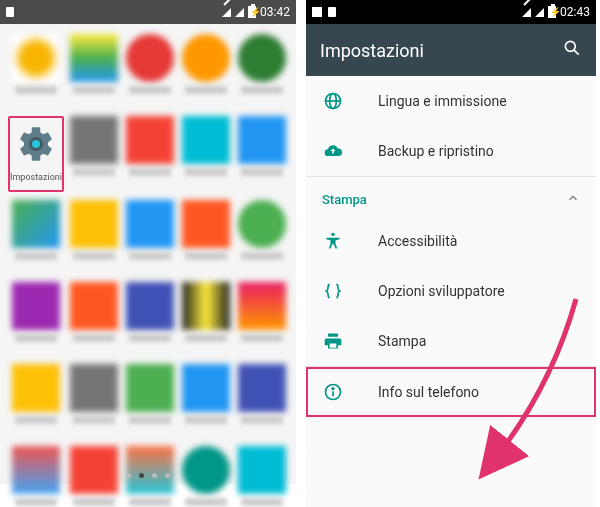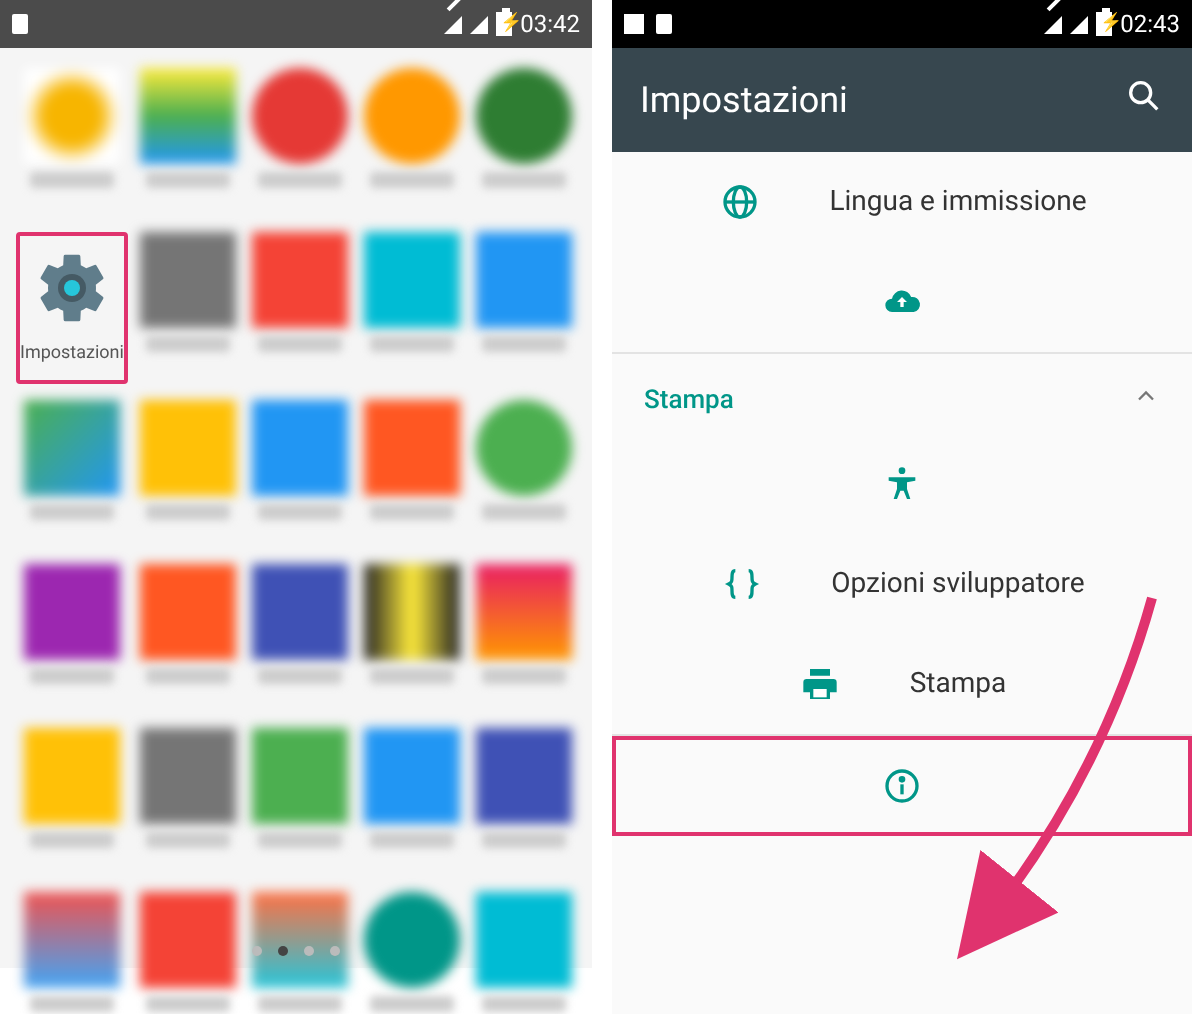--- a/index.html
+++ b/index.html
@@ -109,21 +109,21 @@
   .c21{background:#00bcd4;}
   .c22{background:#4caf50;}
 
   
   .appbar{
     height:52px;background:#37474f;color:#fff;display:flex;align-items:center;padding:0 14px;font-size:18px;
   }
   .appbar .srch{margin-left:auto;}
   .list{background:#fafafa;height:431px;position:relative;}
   .row{
-    display:flex;align-items:center;padding:14px 16px;gap:34px;font-size:14px;color:#333;justify-content:center;
+    display:flex;align-items:center;padding:14px 16px;gap:34px;font-size:14px;color:#333;
   }
   .row .ico{width:22px;height:22px;display:flex;align-items:center;justify-content:center;}
   .row.section{color:#009688;font-weight:500;font-size:13px;padding:14px 16px 8px;}
   .row.section .chev{margin-left:auto;color:#777;}
   .divider{height:1px;background:#e3e3e3;margin:0;}
   .row.hl{outline:2px solid #e0336e;outline-offset:-2px;}
   .teal{color:#009688;}
   
   .arrow-svg{position:absolute;pointer-events:none;}
 </style>
@@ -381,37 +381,39 @@
       </span>
       <span>Lingua e immissione</span>
     </div>
     <div class="row">
       <span class="ico teal">
         <svg width="20" height="20" viewBox="0 0 24 24" fill="#009688">
             <path d="M19 18H6a4 4 0 010-8 6 6 0 0111.5-1A4.5 4.5 0 0119 18z"></path>
             <path fill="#fff" d="M12 9l-3 3h2v3h2v-3h2z"></path>
           </svg>
       </span>
+      <span>Backup e ripristino</span>
     </div>
     <div class="divider"></div>
     <div class="row section">
       <span>Stampa</span>
       <span class="chev">
         <svg width="14" height="14" viewBox="0 0 24 24" fill="none" stroke="#777" stroke-width="2">
             <polyline points="6 15 12 9 18 15"></polyline>
           </svg>
       </span>
     </div>
     <div class="row">
       <span class="ico teal">
         <svg width="20" height="20" viewBox="0 0 24 24" fill="#009688">
             <circle cx="12" cy="4" r="2"></circle>
             <path d="M4 8h16v2l-5 1v4l2 6h-2l-2-5h-2l-2 5H7l2-6v-4L4 10z"></path>
           </svg>
       </span>
+      <span>Accessibilità</span>
     </div>
     <div class="row">
       <span class="ico teal">
         <svg width="20" height="20" viewBox="0 0 24 24" fill="none" stroke="#009688" stroke-width="2">
             <path d="M8 4c-2 0-2 2-2 4s0 3-2 4c2 1 2 2 2 4s0 4 2 4M16 4c2 0 2 2 2 4s0 3 2 4c-2 1-2 2-2 4s0 4-2 4"></path>
           </svg>
       </span>
       <span>Opzioni sviluppatore</span>
     </div>
     <div class="row">
@@ -425,20 +427,21 @@
     </div>
     <div class="divider"></div>
     <div class="row hl">
       <span class="ico teal">
         <svg width="20" height="20" viewBox="0 0 24 24" fill="none" stroke="#009688" stroke-width="2">
             <circle cx="12" cy="12" r="9"></circle>
             <line x1="12" y1="11" x2="12" y2="17"></line>
             <circle cx="12" cy="8" r="1" fill="#009688"></circle>
           </svg>
       </span>
+      <span>Info sul telefono</span>
     </div>
 
     <svg class="arrow-svg" width="150" height="200" style="right:0px;bottom:18px;">
       <defs>
         <marker id="ah" markerWidth="10" markerHeight="10" refX="6" refY="5" orient="auto">
           <path d="M0,0 L10,5 L0,10 z" fill="#e0336e"></path>
         </marker>
       </defs>
       <path d="M130,10 Q105,100 45,175" stroke="#e0336e" stroke-width="5" fill="none" marker-end="url(#ah)"></path>
     </svg>

